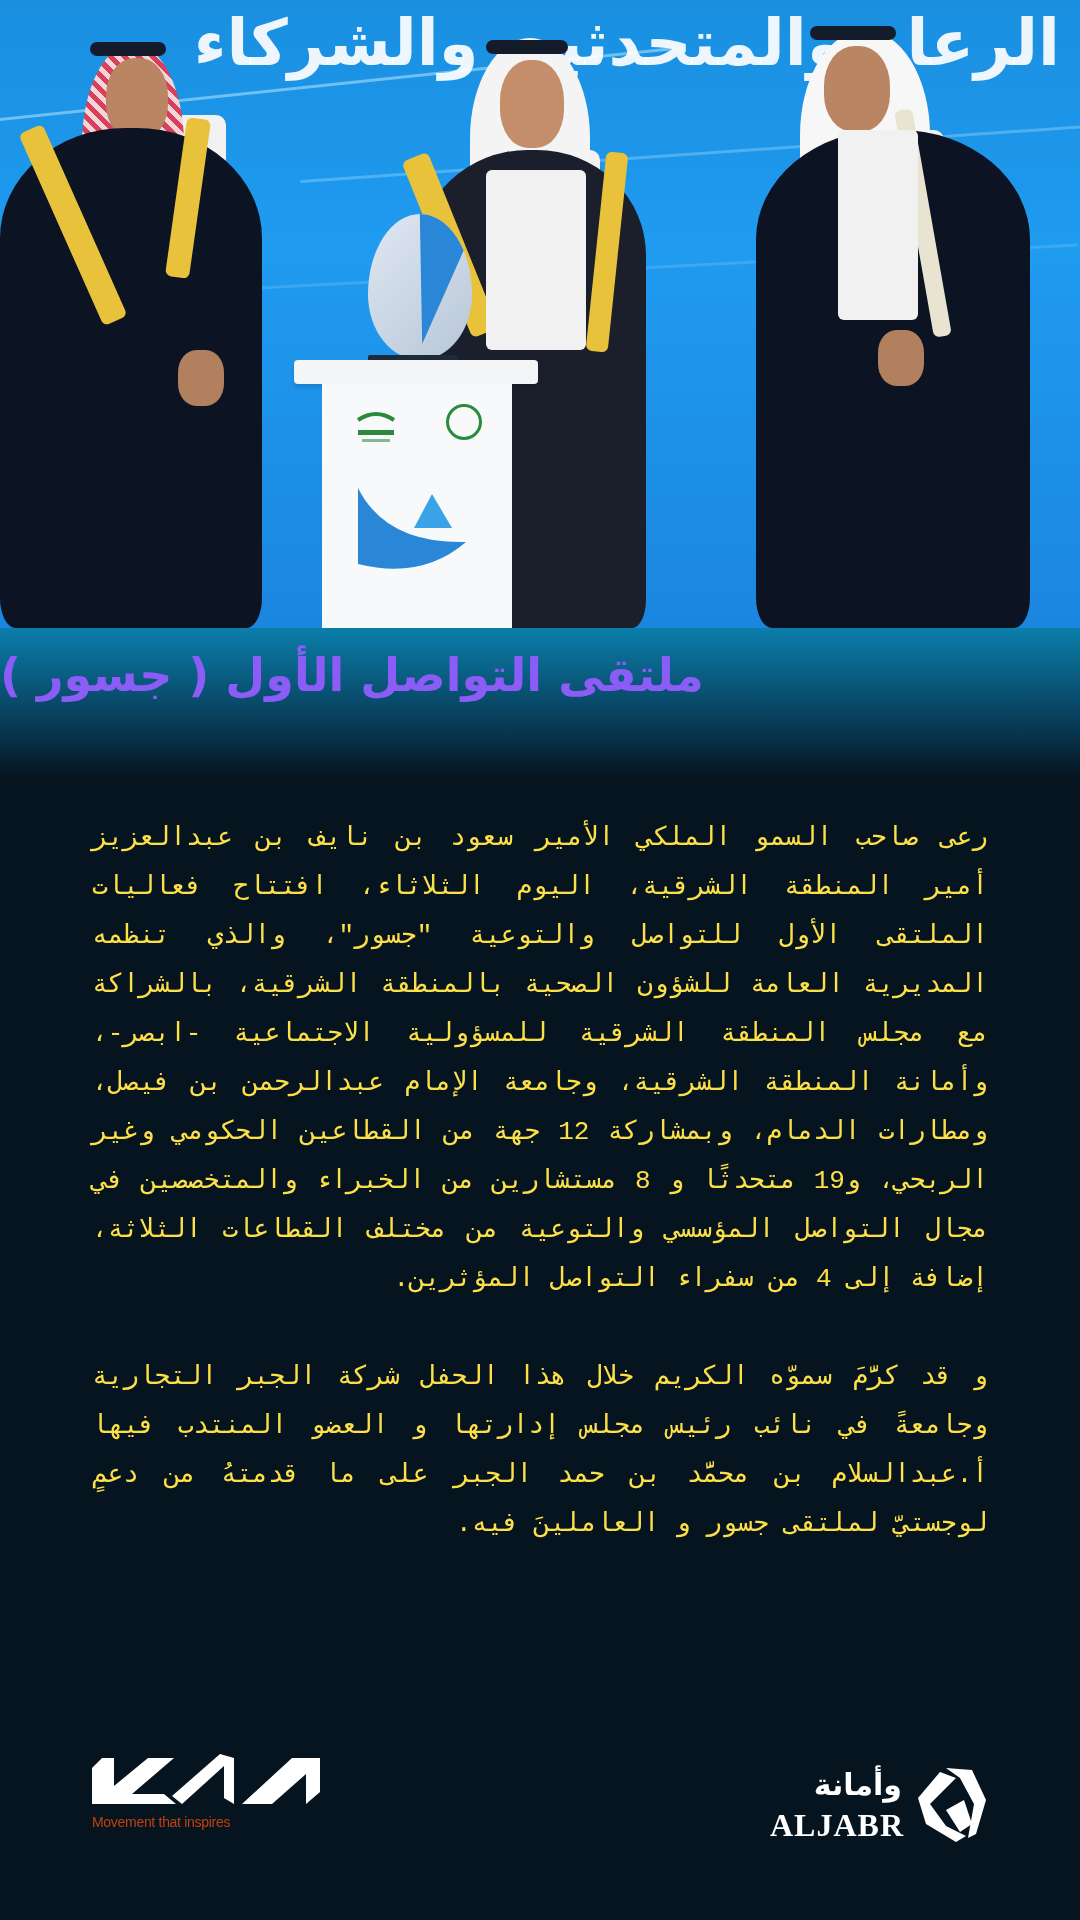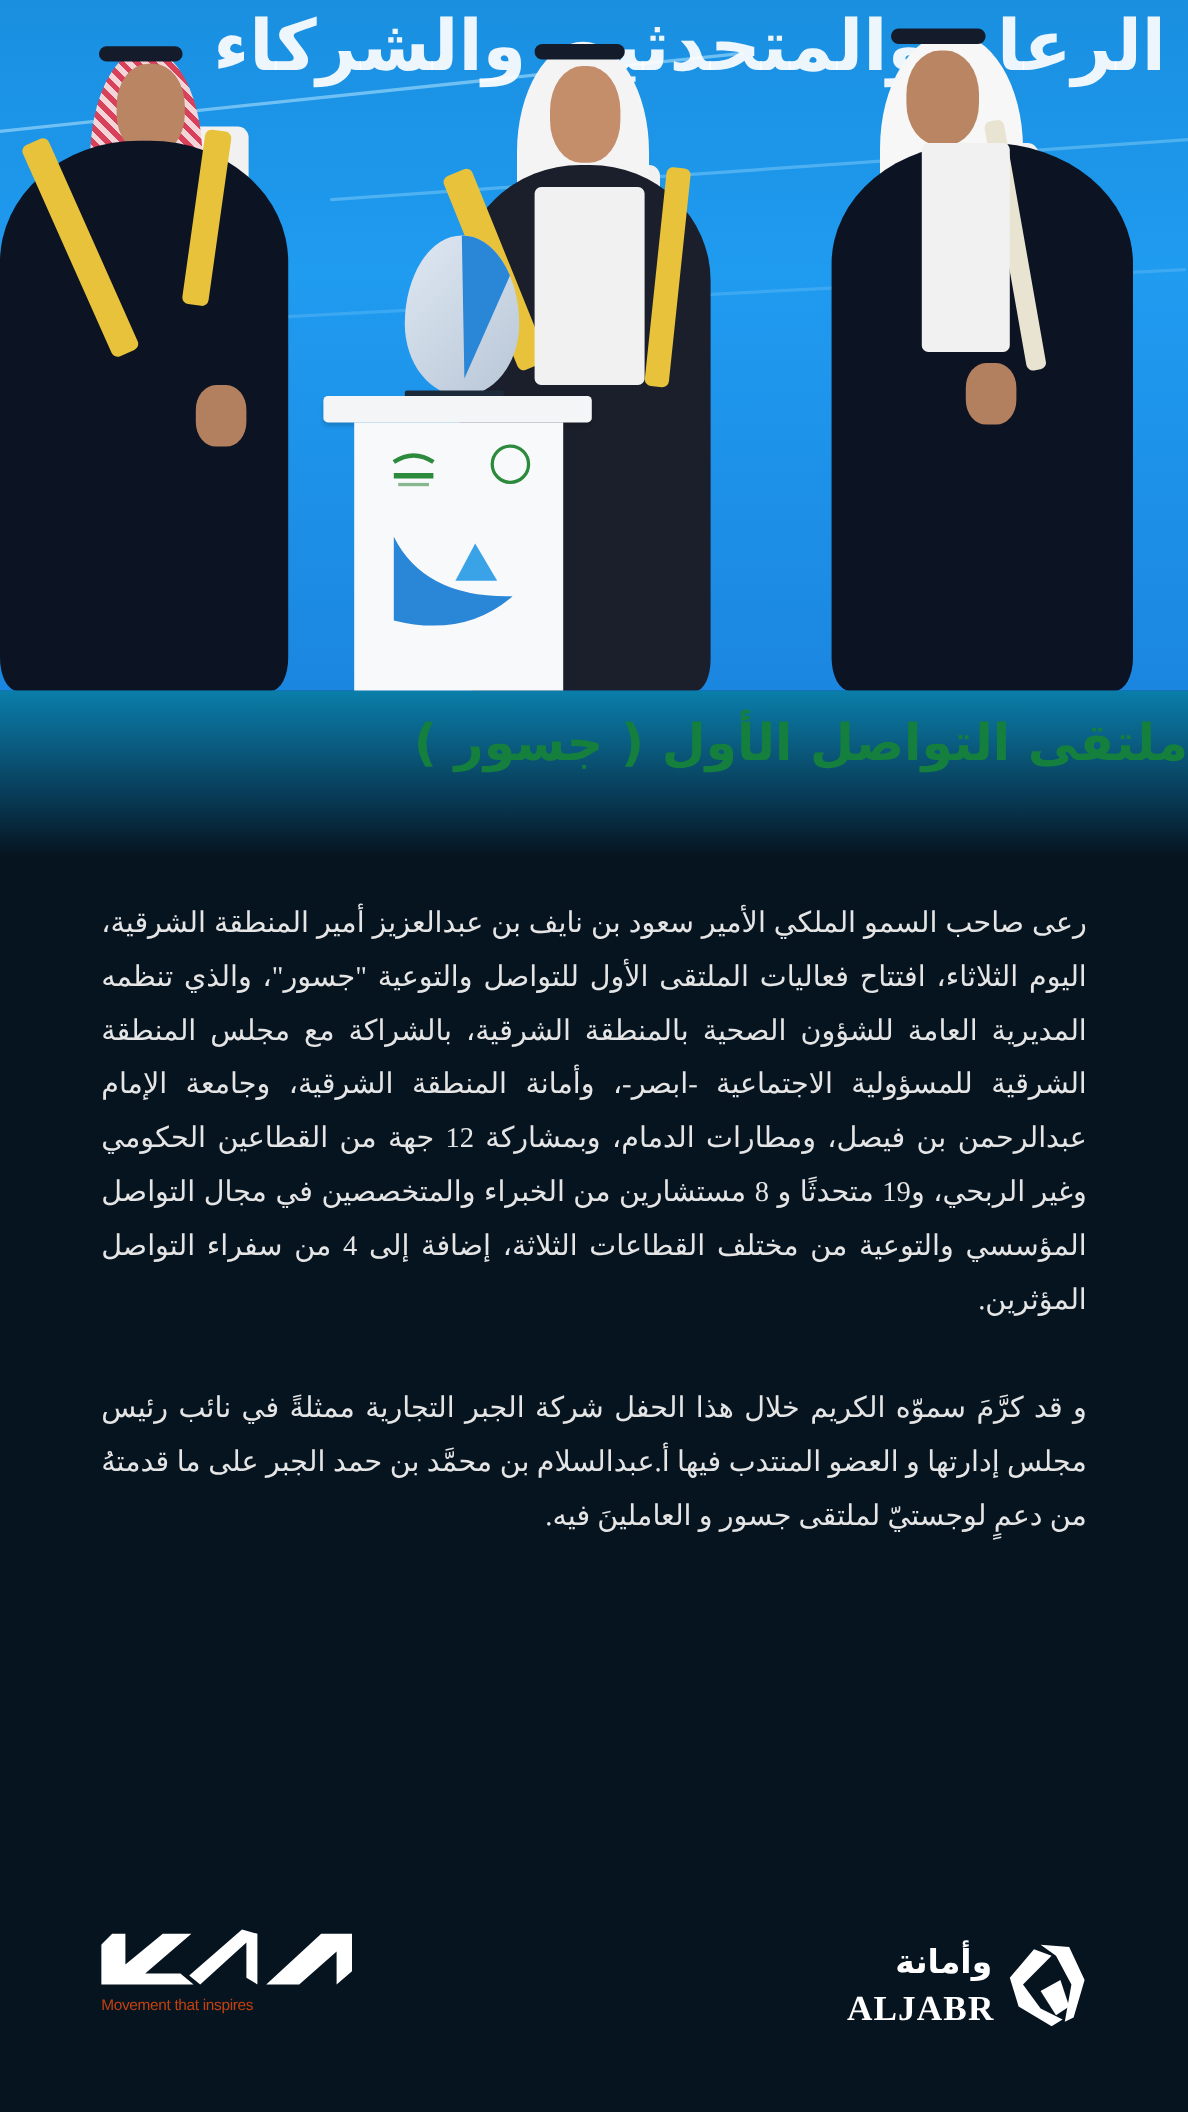--- a/index.html
+++ b/index.html
@@ -45,31 +45,31 @@
   }
   .trophy .tri { position: absolute; left: 38px; top: 0; width: 0; height: 0; border-left: 30px solid transparent; border-right: 30px solid transparent; border-top: 130px solid #2a86d6; transform: skewX(-12deg); }
   .trophy-base { position: absolute; left: 368px; top: 355px; width: 90px; height: 8px; background: #1d2a3a; border-radius: 2px; }
 
   
   .band {
     position: absolute; left: 0; top: 628px; width: 1080px; height: 150px;
     background: linear-gradient(180deg, #0a7eaa 0%, #0a5f84 30%, #083a55 65%, #061420 100%);
   }
   .title {
-    position: absolute; left: 0; right: 0; top: 648px; text-align: right;
-    direction: rtl; color: #15803d; font-size: 46px; font-weight: bold;
+    position: absolute; left: 0; right: 0; top: 648px; text-align: left;
+    direction: rtl; color: #8b5cf6; font-size: 46px; font-weight: bold;
     font-family: "DejaVu Sans", sans-serif; letter-spacing: .5px;
   }
 
   
   .content {
     position: absolute; left: 92px; width: 896px; top: 814px;
     direction: rtl; text-align: justify; text-align-last: right;
-    color: #e5e5e5; font-size: 26px; line-height: 49px;
-    font-family: Liberation Serif, serif;
+    color: #fde047; font-size: 26px; line-height: 49px;
+    font-family: Liberation Mono, monospace;
   }
   .content p { margin: 0 0 49px 0; }
 
   
   .kia { position: absolute; left: 92px; top: 1752px; width: 230px; }
   .kia svg { display: block; }
   .kia .tagline { color: #c2410c; font-family: "Liberation Sans", sans-serif; font-size: 14px; font-weight: 300; margin-top: 6px; letter-spacing: -.3px; white-space: nowrap; }
   .aljabr { position: absolute; left: 744px; top: 1768px; width: 246px; height: 80px; }
   .aljabr .ar { position: absolute; left: 0; top: 0; width: 158px; text-align: right; color: #fff; font-size: 30px; font-weight: bold; direction: rtl; line-height: 34px; }
   .aljabr .en { position: absolute; left: 0; top: 40px; width: 160px; text-align: right; color: #fff; font-family: Liberation Serif, serif; font-size: 32px; font-weight: bold; letter-spacing: 1px; line-height: 34px; }
@@ -135,21 +135,21 @@
       <path d="M80 10 L100 44 L62 44 Z" fill="#3aa3e8"></path>
     </svg>
   </div>
 </div>
 
 <div class="band"></div>
 <h1 class="title" style="margin:0;">ملتقى التواصل الأول ( جسور )</h1>
 
 <div class="content">
   <p>رعى صاحب السمو الملكي الأمير سعود بن نايف بن عبدالعزيز أمير المنطقة الشرقية، اليوم الثلاثاء، افتتاح فعاليات الملتقى الأول للتواصل والتوعية "جسور"، والذي تنظمه المديرية العامة للشؤون الصحية بالمنطقة الشرقية، بالشراكة مع مجلس المنطقة الشرقية للمسؤولية الاجتماعية -ابصر-، وأمانة المنطقة الشرقية، وجامعة الإمام عبدالرحمن بن فيصل، ومطارات الدمام، وبمشاركة 12 جهة من القطاعين الحكومي وغير الربحي، و19 متحدثًا و 8 مستشارين من الخبراء والمتخصصين في مجال التواصل المؤسسي والتوعية من مختلف القطاعات الثلاثة، إضافة إلى 4 من سفراء التواصل المؤثرين.</p>
-  <p>و قد كرَّمَ سموّه الكريم خلال هذا الحفل شركة الجبر التجارية ممثلةً في نائب رئيس مجلس إدارتها و العضو المنتدب فيها أ.عبدالسلام بن محمَّد بن حمد الجبر على ما قدمتهُ من دعمٍ لوجستيّ لملتقى جسور و العاملينَ فيه.</p>
+  <p>و قد كرَّمَ سموّه الكريم خلال هذا الحفل شركة الجبر التجارية وجامعةً في نائب رئيس مجلس إدارتها و العضو المنتدب فيها أ.عبدالسلام بن محمَّد بن حمد الجبر على ما قدمتهُ من دعمٍ لوجستيّ لملتقى جسور و العاملينَ فيه.</p>
 </div>
 
 <div class="kia">
   <svg width="228" height="56" viewBox="0 0 228 56">
     <path d="M0 16 L10 6 L22 6 L22 34 L56 6 L82 6 L40 42 L72 42 L84 52 L0 52 Z" fill="#fff"></path>
     <path d="M78 52 L118 18 L118 52 L128 52 L170 12 L170 52 L182 52 L182 10 L168 2 L130 36 L130 2 L116 2 L66 44 Z" fill="#fff" opacity="0"></path>
     <path d="M86 52 L124 14 L124 52 L134 52 L134 6 L120 6 L76 52 Z" fill="#fff" opacity="0"></path>
     <path d="M90 52 L132 14 L132 46 L142 52 L142 6 L128 2 L80 44 Z" fill="#fff"></path>
     <path d="M150 52 L200 6 L228 6 L228 40 L214 52 L214 22 L180 52 Z" fill="#fff"></path>
   </svg>

